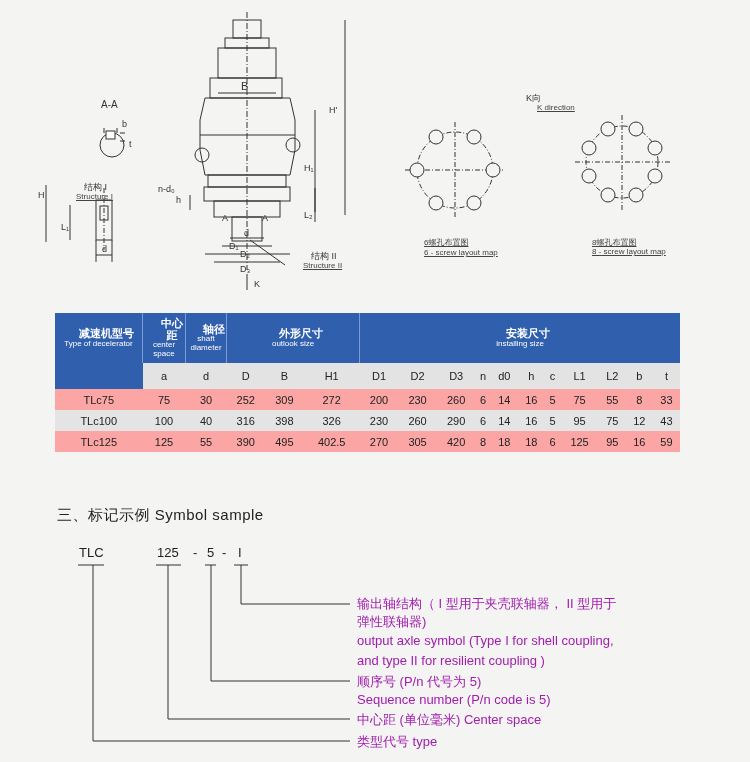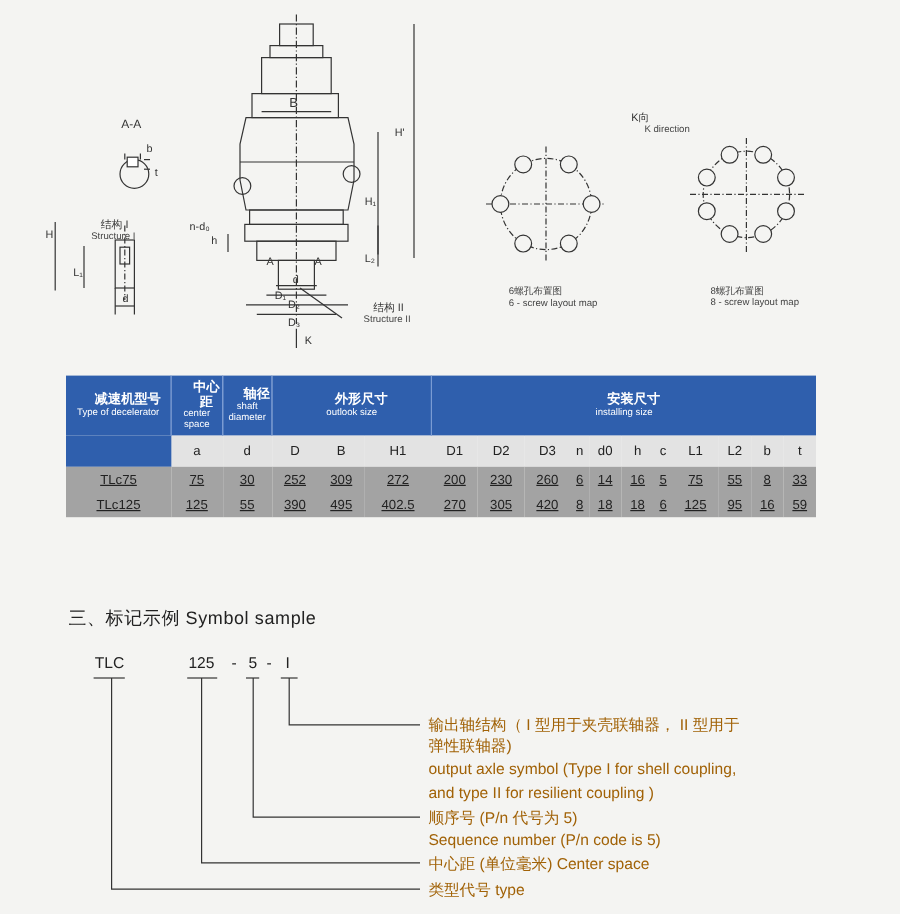--- a/index.html
+++ b/index.html
@@ -1,33 +1,33 @@
 <!DOCTYPE html>
 <html><head>
 <meta charset="utf-8">
 <style>
   html, body { margin:0; padding:0; }
   body { width:750px; height:762px; background:#f4f4f2; font-family:"Liberation Sans", sans-serif; color:#222; position:relative; overflow:hidden; }
   .abs { position:absolute; }
   .lbl { position:absolute; font-size:9px; color:#333; white-space:nowrap; }
-  .lbl-sm { position:absolute; font-size:8px; color:#444; white-space:nowrap; }
+  .lbl-sm { position:absolute; font-size:8px; color:#444; white-space:nowrap;text-decoration:underline; }
 
   
   .spec-table { position:absolute; left:55px; top:313px; width:625px; border-collapse:collapse; font-size:11px; }
   .spec-table th { background:#2f5fad; color:#fff; font-weight:normal; border-right:1px solid #7a9bd3; vertical-align:middle; text-align:center; line-height:1.05; }
   .spec-table th .cn { font-size:11px; display:block; font-weight:bold;padding-left:16px; }
   .spec-table th .en { font-size:8px; display:block; }
   .spec-table .sub td { background:#e3e3e3; height:24px; text-align:center; }
   .spec-table tbody td { text-align:center; height:19px; }
-  .spec-table tbody tr.odd td { background:#a3a3a3;text-decoration:underline; }
+  .spec-table tbody tr.odd td { background:#fca5a5; }
   .spec-table tbody tr.even td { background:#e4e4e4; }
 
   .section-title { position:absolute; left:57px; top:506px; font-size:15px; color:#222; letter-spacing:0.5px; }
   .code { position:absolute; top:545px; font-size:13px; color:#222; }
-  .desc { position:absolute; font-size:13px; color:#a16207; white-space:nowrap; }
+  .desc { position:absolute; font-size:13px; color:#a21caf; white-space:nowrap; }
 </style>
 </head>
 <body>
 
 <svg class="abs" style="left:0;top:0" width="750" height="300" viewBox="0 0 750 300">
   <g stroke="#333" stroke-width="1" fill="none">
 
     <circle cx="112" cy="145" r="12"></circle>
     <rect x="106" y="131" width="9" height="8" fill="#fff"></rect>
     <line x1="104" y1="128" x2="104" y2="133"></line>
@@ -183,20 +183,39 @@
         <td>260</td>
         <td>6</td>
         <td>14</td>
         <td>16</td>
         <td>5</td>
         <td>75</td>
         <td>55</td>
         <td>8</td>
         <td>33</td>
     </tr>
+    <tr class="even">
+      <td>TLc100</td>
+        <td>100</td>
+        <td>40</td>
+        <td>316</td>
+        <td>398</td>
+        <td>326</td>
+        <td>230</td>
+        <td>260</td>
+        <td>290</td>
+        <td>6</td>
+        <td>14</td>
+        <td>16</td>
+        <td>5</td>
+        <td>95</td>
+        <td>75</td>
+        <td>12</td>
+        <td>43</td>
+    </tr>
     <tr class="odd">
       <td>TLc125</td>
         <td>125</td>
         <td>55</td>
         <td>390</td>
         <td>495</td>
         <td>402.5</td>
         <td>270</td>
         <td>305</td>
         <td>420</td>

